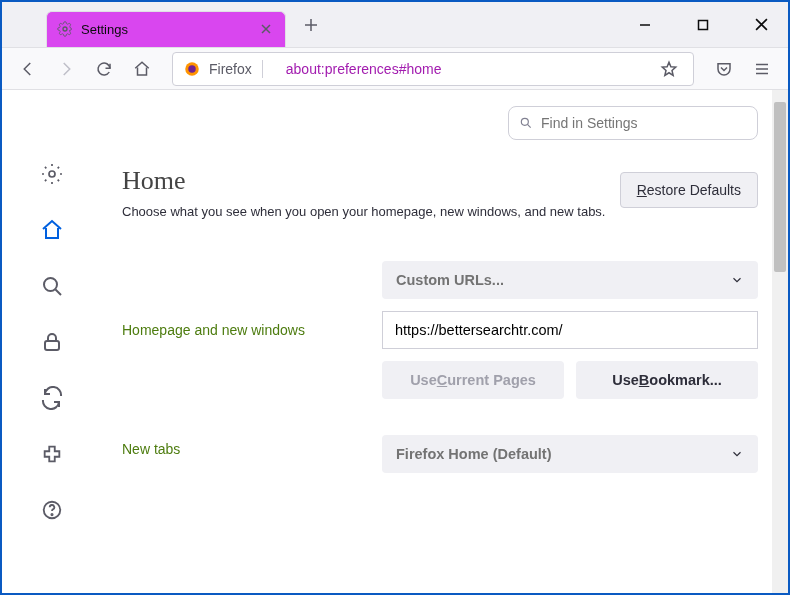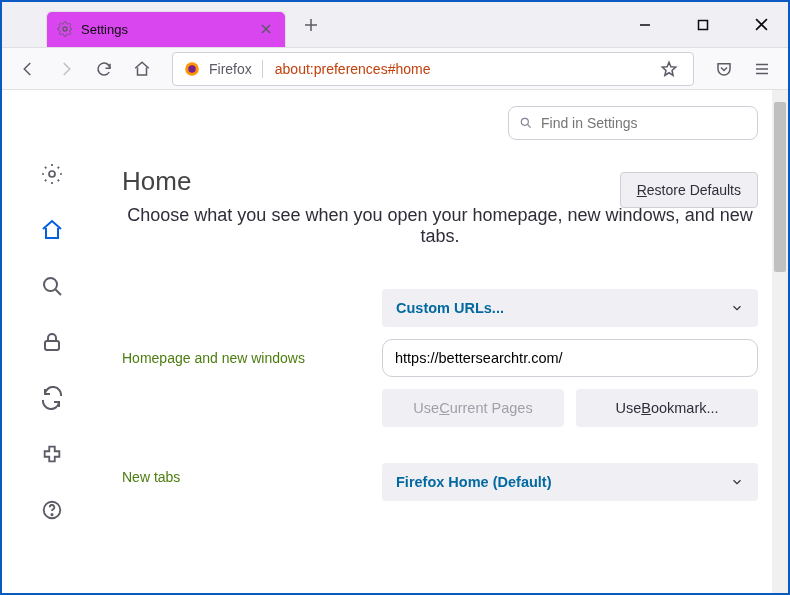--- a/index.html
+++ b/index.html
@@ -69,26 +69,26 @@
     .tbtn.disabled { color:#bfbfc9; }
     .urlbar {
       flex:1;
       height: 34px;
       background:#fff;
       border: 1px solid #cfcfd8;
       border-radius: 4px;
       display:flex;
       align-items:center;
       padding: 0 10px;
-      gap: 12px;
+      gap: 23px;
       margin: 0 8px;
     }
     .urlbar .id-block { display:flex; align-items:center; gap:8px; padding-right:10px; border-right:1px solid #cfcfd8; }
     .urlbar .id-block .fx-name { color:#5b5b66; font-size:14px;}
-    .urlbar .addr { flex:1; color:#c2410c; font-size:14px; }
+    .urlbar .addr { flex:1; color:#a21caf; font-size:14px; }
     .urlbar .tbtn { width:28px; height:28px; }
     
     .content {
       display:flex;
       height: calc(595px - 46px - 42px - 4px);
       position: relative;
     }
     .sidebar {
       width: 100px;
       padding-top: 70px;
@@ -120,20 +120,21 @@
     }
     .find-settings input {
       border:none; outline:none; font-size:14px; flex:1; color:#0c0c0d;
       background:transparent;
     }
     h1.page-title {
       font-size: 26px;
       font-weight: 400;
       color: #444;
       margin-top: 52px;
+      font-family: Liberation Serif, serif;
     }
     .restore-defaults {
       position:absolute;
       right: 30px;
       top: 82px;
       height: 36px;
       padding: 0 16px;
       background:#f0f0f4;
       border: 1px solid #cfcfd8;
       border-radius: 4px;
@@ -144,24 +145,23 @@
       color: #2e2e3a;
     }
     .restore-defaults .ul { text-decoration:underline; }
     h2.section-title {
       font-size: 18px;
       font-weight: 600;
       color:#2e2e3a;
       margin-top: 32px;
     }
     .section-desc {
-      font-size: 18px;
+      font-size: 13px;
       color:#2e2e3a;
       margin-top: 8px;
-      text-align: center;
     }
     .form-grid {
       display:grid;
       grid-template-columns: 260px 1fr;
       column-gap: 0;
       row-gap: 12px;
       margin-top: 42px;
     }
     .label-cell {
       font-size: 14px;
@@ -169,43 +169,43 @@
       display:flex; align-items:center;
     }
     .select {
       height: 38px;
       background:#f0f0f4;
       border-radius: 4px;
       display:flex; align-items:center;
       padding: 0 14px;
       font-size: 14.5px;
       font-weight:600;
-      color:#0369a1;
+      color:#737373;
       cursor:pointer;
       position:relative;
     }
     .select .chev { position:absolute; right:14px; }
     .text-input {
       width: 100%;
       height: 38px;
       border: 1px solid #cfcfd8;
-      border-radius:10px;
+      border-radius:0;
       padding: 6px 12px;
       font-size:14.5px;
       outline:none;
     }
     .btn-row { display:flex; gap: 12px; }
     .btn {
       flex:1;
       height: 38px;
       background:#f0f0f4;
       border-radius:4px;
       display:flex; align-items:center; justify-content:center;
       font-size:14.5px;
-      font-weight:400;
+      font-weight:700;
       cursor:pointer;
       color:#2e2e3a;
     }
     .btn.disabled { color:#a0a0ab; }
     .btn .ul { text-decoration:underline; }
     .scrollbar {
       position:absolute;
       right:0; top:0;
       width: 16px;
       height: 100%;

